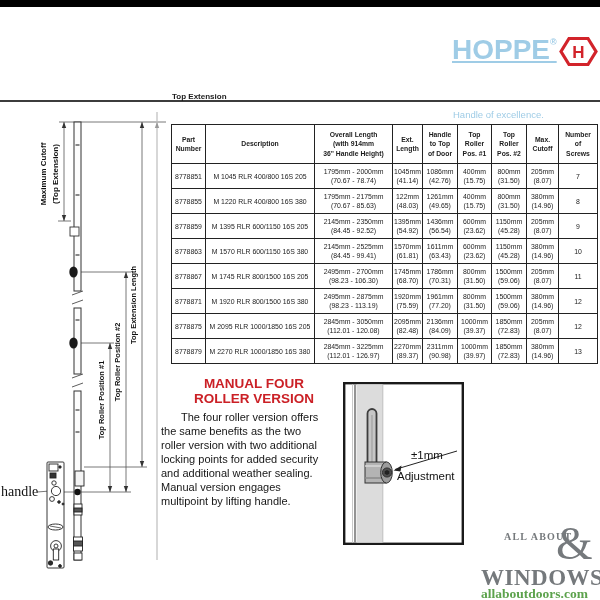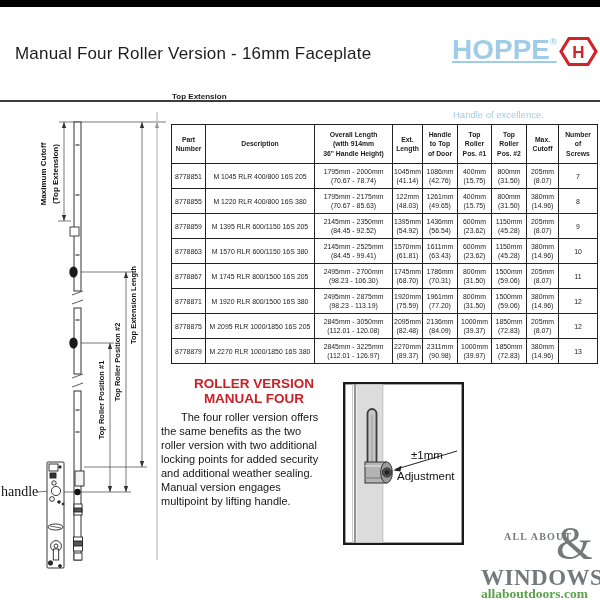--- a/index.html
+++ b/index.html
@@ -39,21 +39,20 @@
   .fl-windows{left:1px;top:41px;font-size:23px;font-weight:bold;letter-spacing:.5px;}
   .fl-url{left:1px;top:62px;font-size:13.5px;font-weight:bold;color:var(--logo_green);}
 </style>
 </head>
 <body>
 
 <div class="page">
 
   <div class="abs topbar"></div>
 
-  <div class="abs title">Manual Four Roller Version - 16mm Faceplate</div>
 
   <div class="abs brand-name"><span>HOPPE</span><sup>®</sup></div>
 
   <svg class="abs hex" width="39" height="31" viewBox="0 0 39 31">
     <polygon points="2,15.5 10,2.5 29,2.5 37,15.5 29,28.5 10,28.5" fill="#fff" stroke="#d2232a" stroke-width="3.2"></polygon>
     <text x="19.5" y="21.5" text-anchor="middle" font-size="17" font-weight="bold" fill="#d2232a">H</text>
   </svg>
 
   <div class="abs tagline">Handle of excellence.</div>
 
@@ -314,22 +313,22 @@
           <td>1850mm
 (72.83)</td>
           <td>380mm
 (14.96)</td>
           <td>13</td>
         </tr>
       </tbody>
   </table>
 
   <div class="abs info-heading">
+    <div>MANUAL FOUR</div>
     <div>ROLLER VERSION</div>
-    <div>MANUAL FOUR</div>
   </div>
 
   <div class="abs info-body">The four roller version offers
 the same benefits as the two
 roller version with two additional
 locking points for added security
 and additional weather sealing.
 Manual version engages
 multipoint by lifting handle.</div>
 

